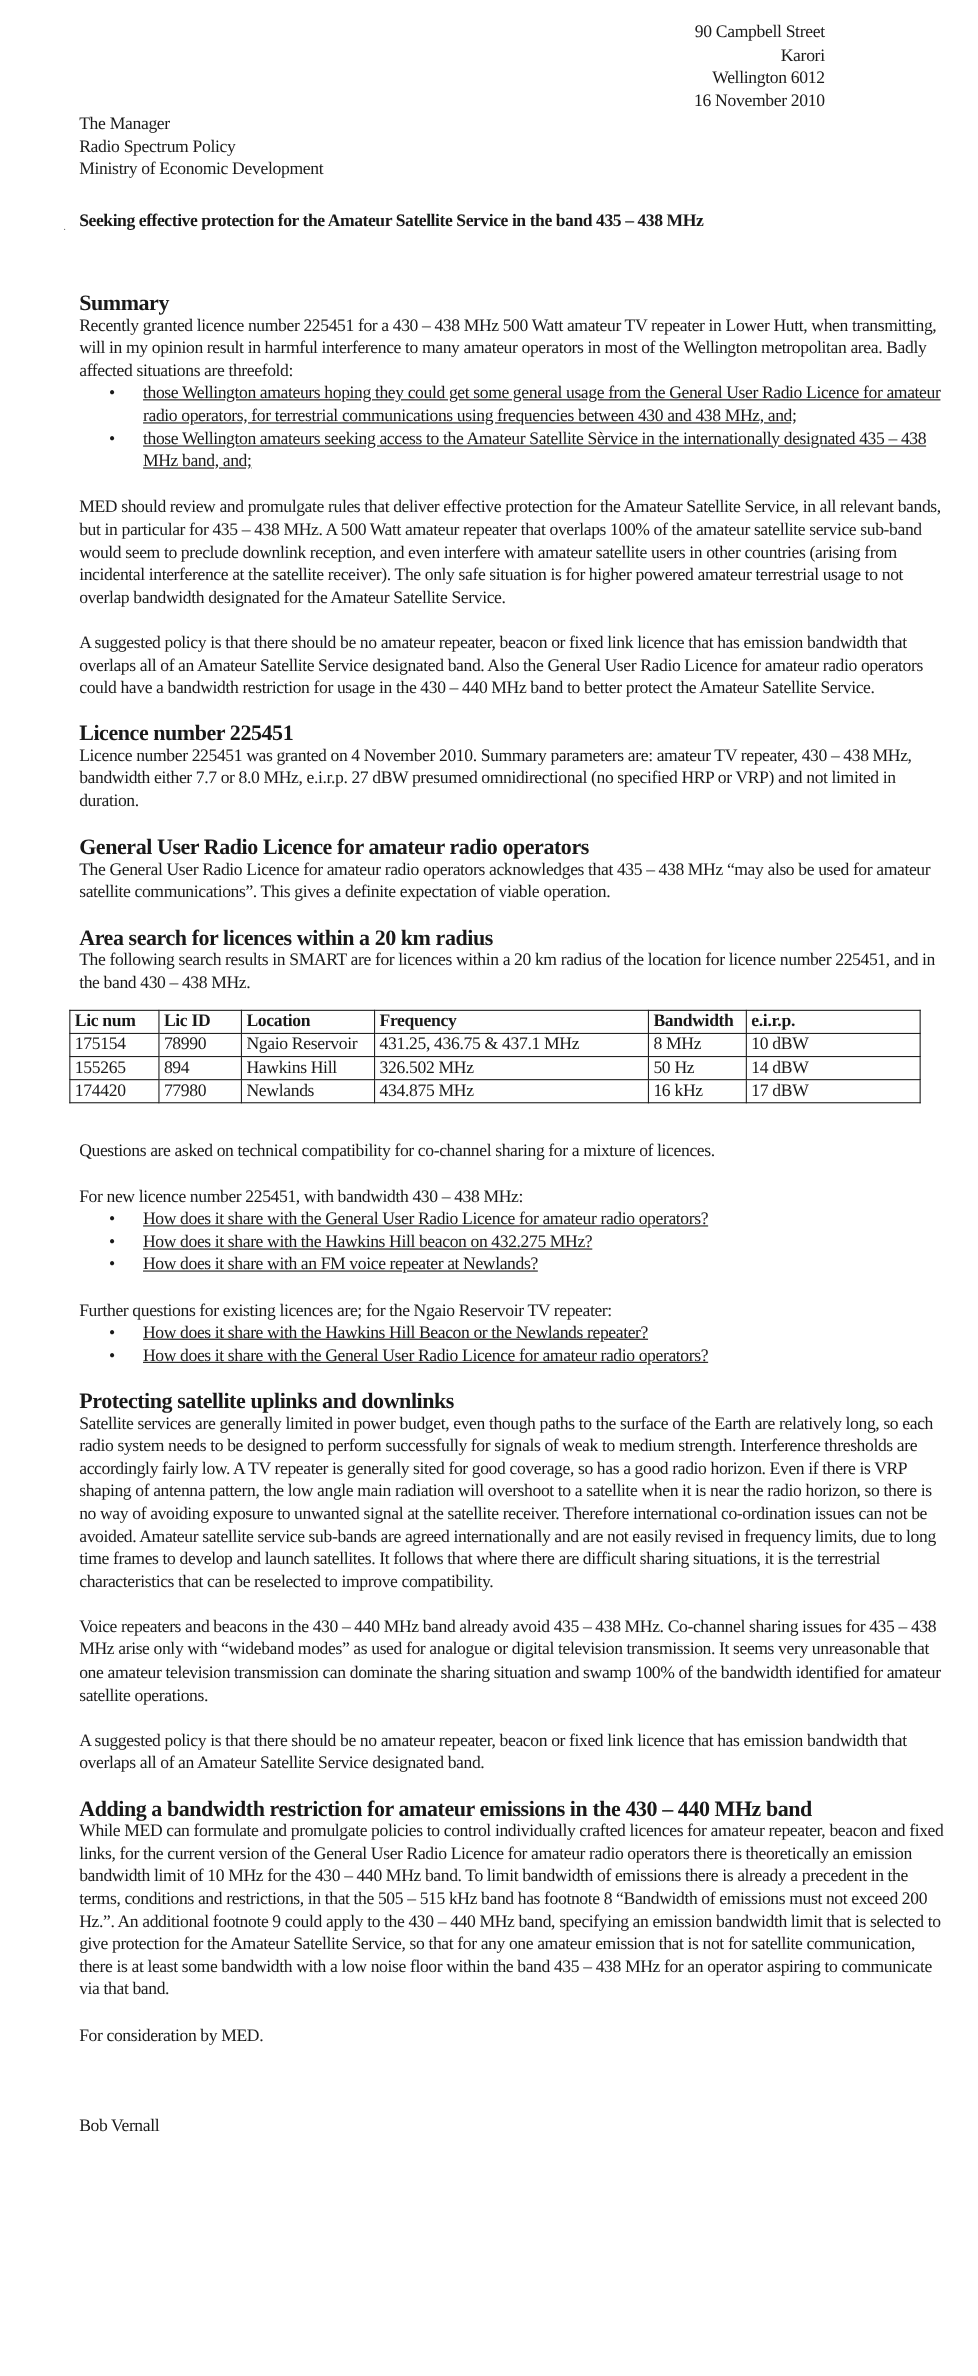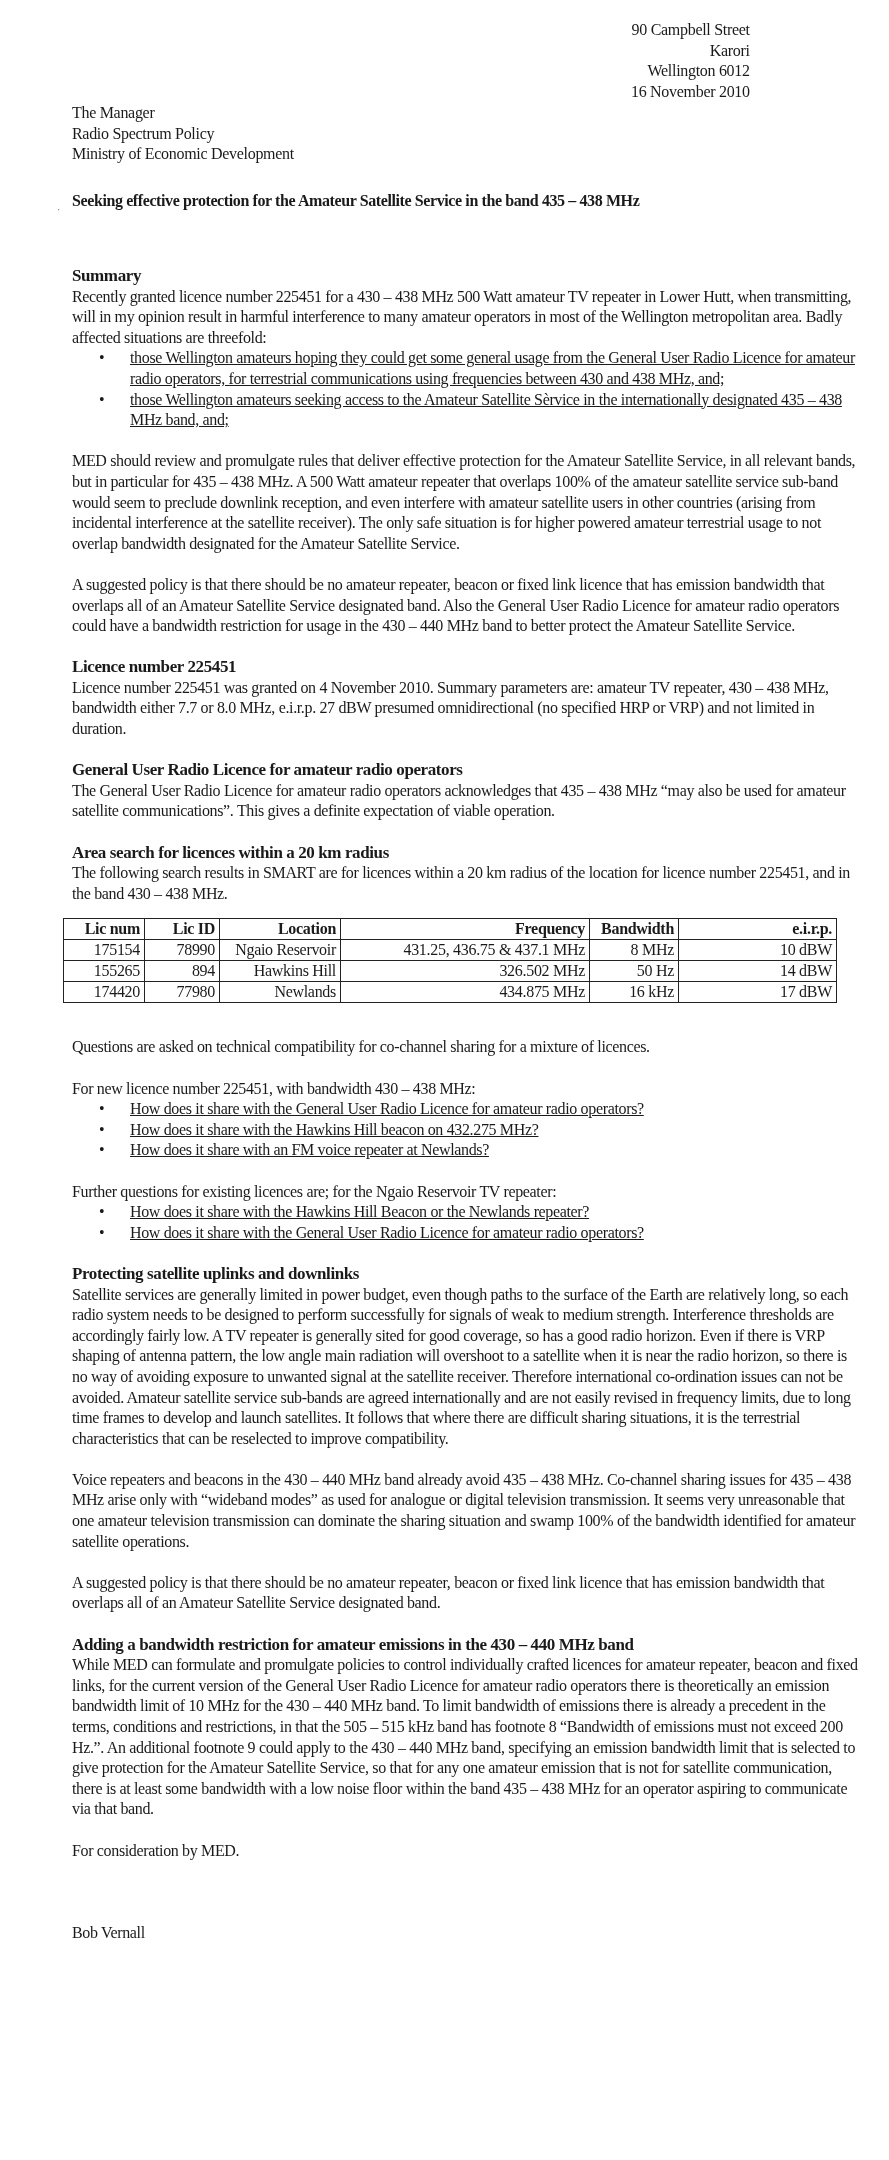--- a/index.html
+++ b/index.html
@@ -5,27 +5,27 @@
   html, body { margin: 0; padding: 0; background: #ffffff; }
   body { width: 889px; height: 2160px; position: relative; overflow: hidden;
          font-family: "Liberation Serif", "DejaVu Serif", serif; color: #1a1a1a; }
   .page { position: absolute; left: 0; top: 0; width: 889px; height: 2160px; }
   .addr { position: absolute; left: 631px; top: 20px; font-size: 16px; line-height: 20.5px; letter-spacing: -0.3px; text-align: right; }
   .recip { position: absolute; left: 72px; top: 103px; font-size: 16px; line-height: 20.5px; letter-spacing: -0.3px; }
   .title { position: absolute; left: 72px; top: 192px; font-size: 16px; font-weight: bold; letter-spacing: -0.4px; }
   .dot { position: absolute; left: 57px; top: 204px; font-size: 10px; color: #666; }
   .body { position: absolute; left: 72px; top: 266px; width: 790px; font-size: 16px; line-height: 20.6px; letter-spacing: -0.35px; }
   .body p { margin: 0; }
-  .body h3 { margin: 0; font-size: 17px; font-weight: bold; letter-spacing: -0.4px; }
+  .body h3 { margin: 0; font-size: 20px; font-weight: bold; letter-spacing: -0.4px; }
   .gap { height: 20.6px; }
   ul.bul { margin: 0; padding: 0 0 0 58px; list-style: none; }
   ul.bul li { position: relative; text-decoration: underline; }
   ul.bul li::before { content: "\2022"; position: absolute; left: -31px; top: 0; font-size: 16px; }
   table.lic { border-collapse: collapse; margin-left: -9px; width: 774px; font-size: 16px; line-height: 18px; }
-  table.lic th, table.lic td { border: 1.6px solid #222; text-align: right; padding: 1px 4px; letter-spacing: -0.3px; }
+  table.lic th, table.lic td { border: 1.6px solid #222; text-align: left; padding: 1px 4px; letter-spacing: -0.3px; }
   table.lic th { font-weight: bold; }
   .sig-space { height: 62px; }
 </style>
 </head>
 <body>
 
 <div class="page">
 
   <div class="addr">
     <div>90 Campbell Street</div>

